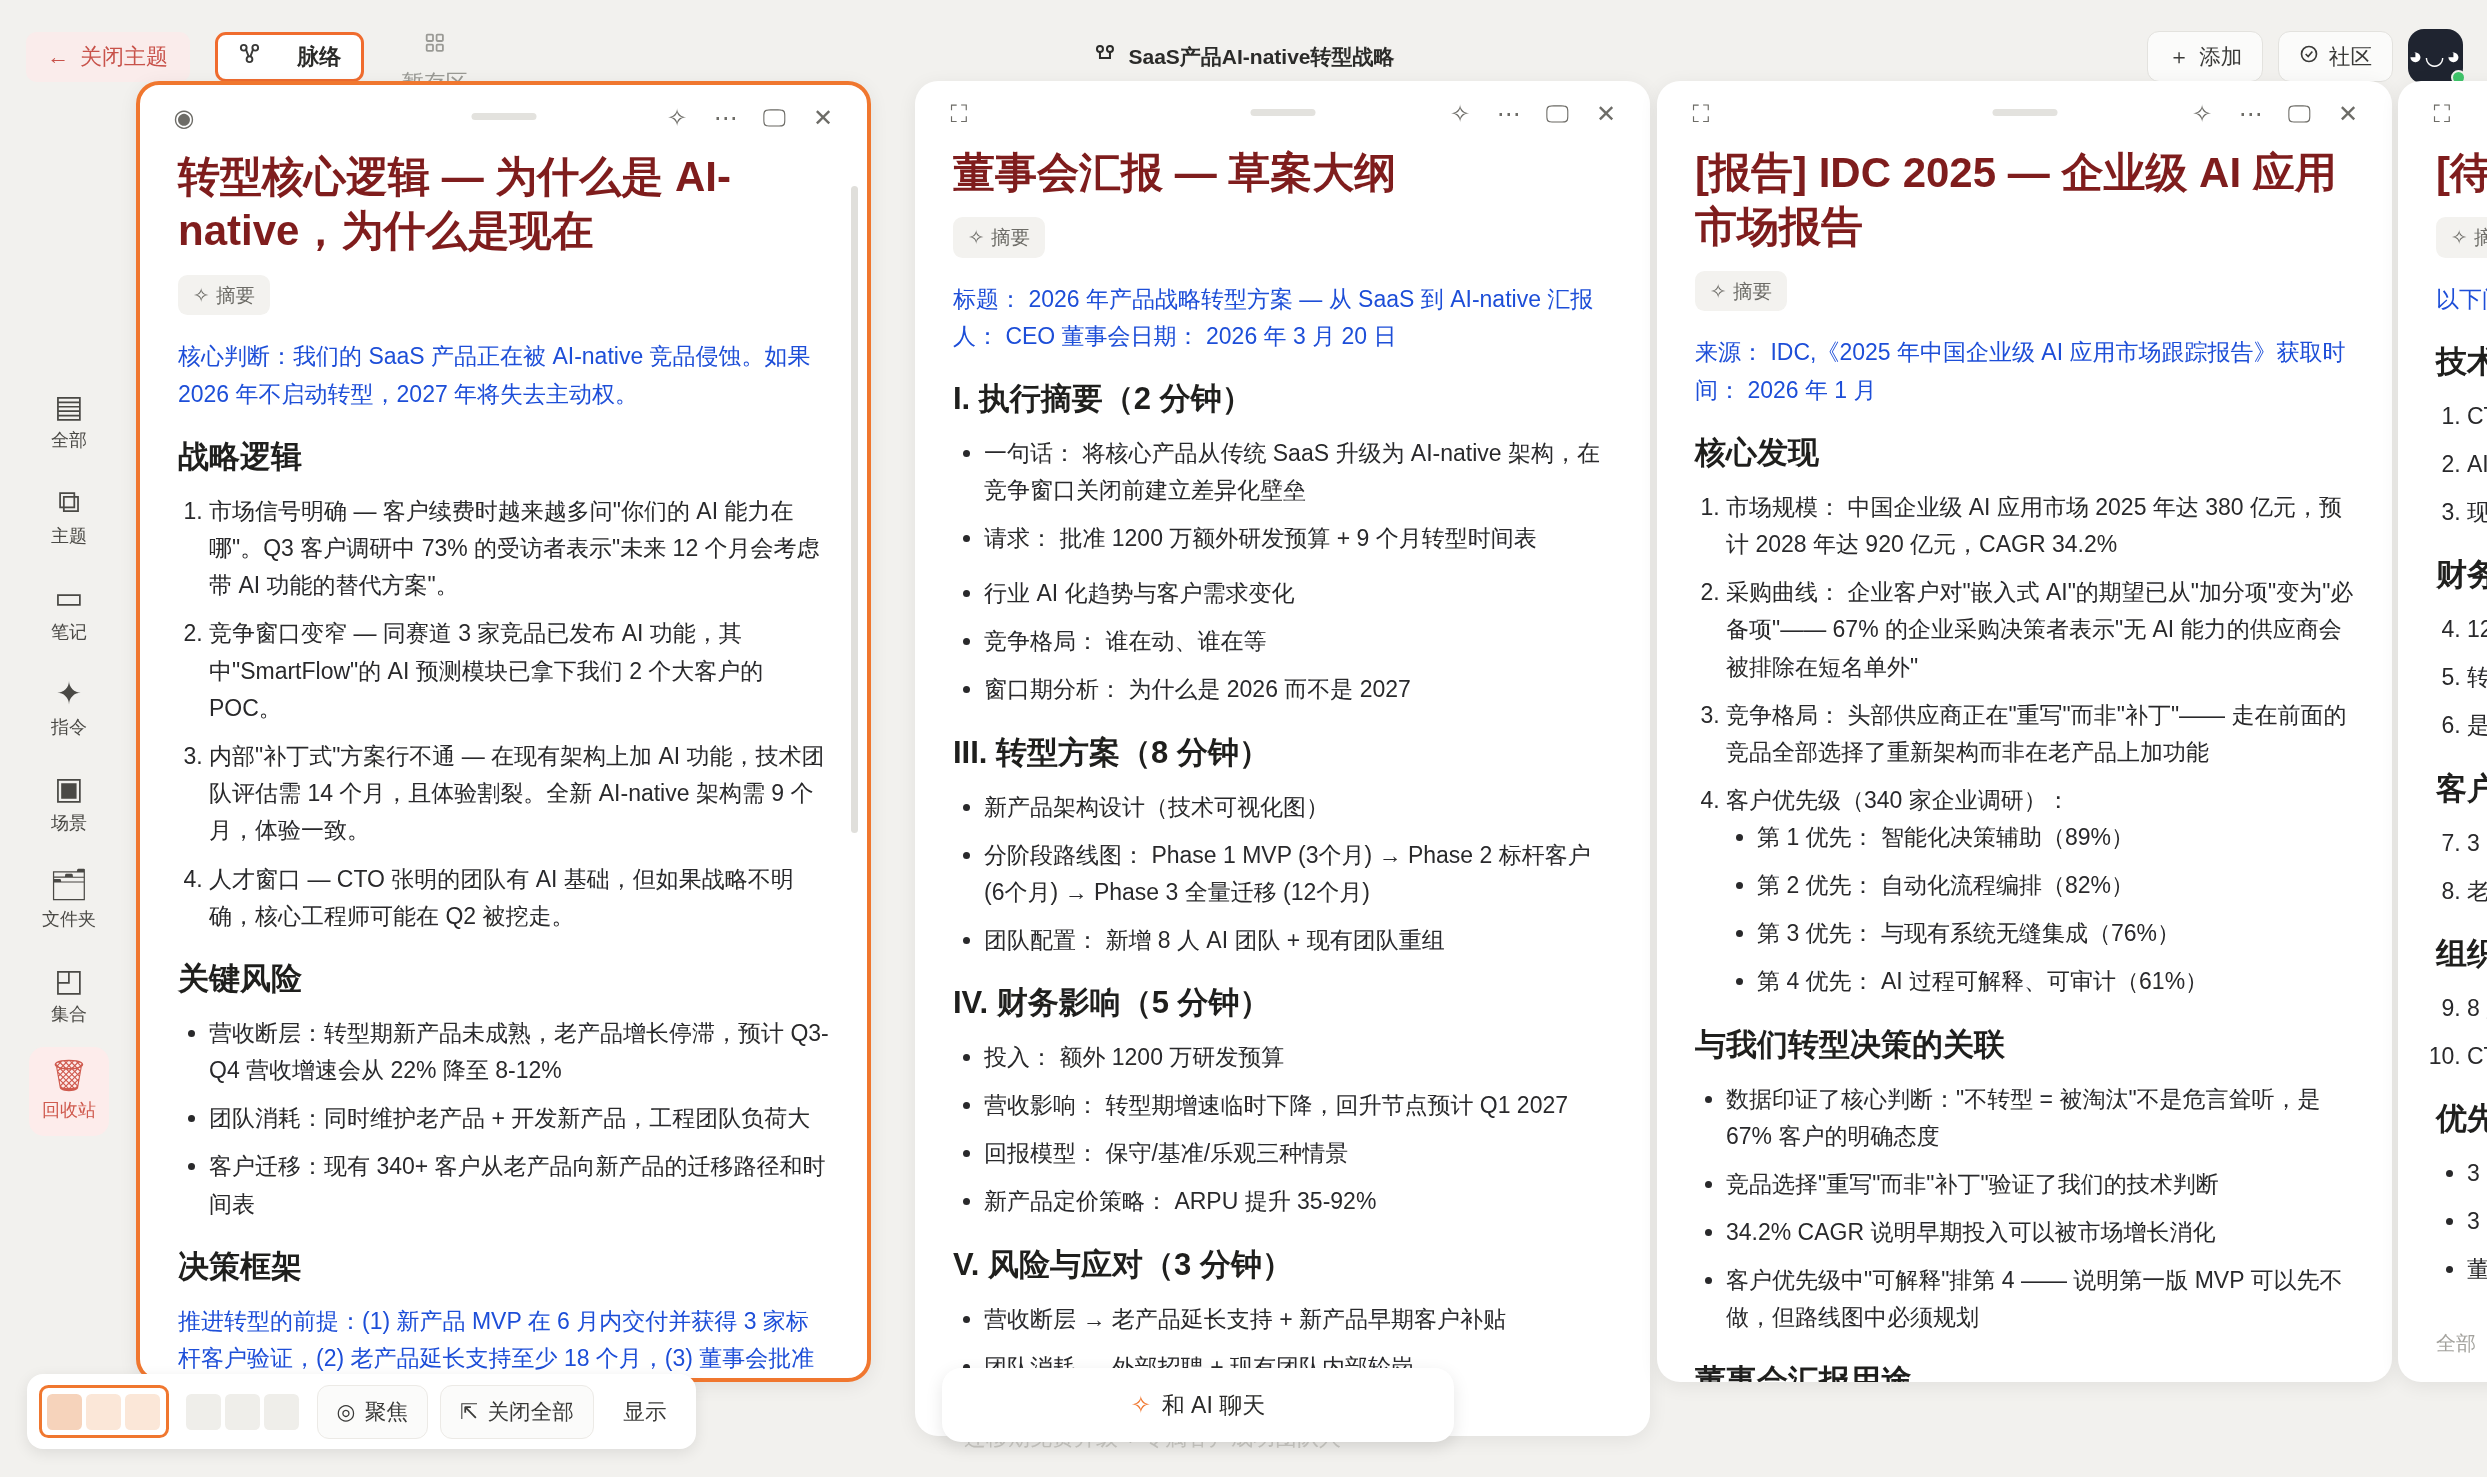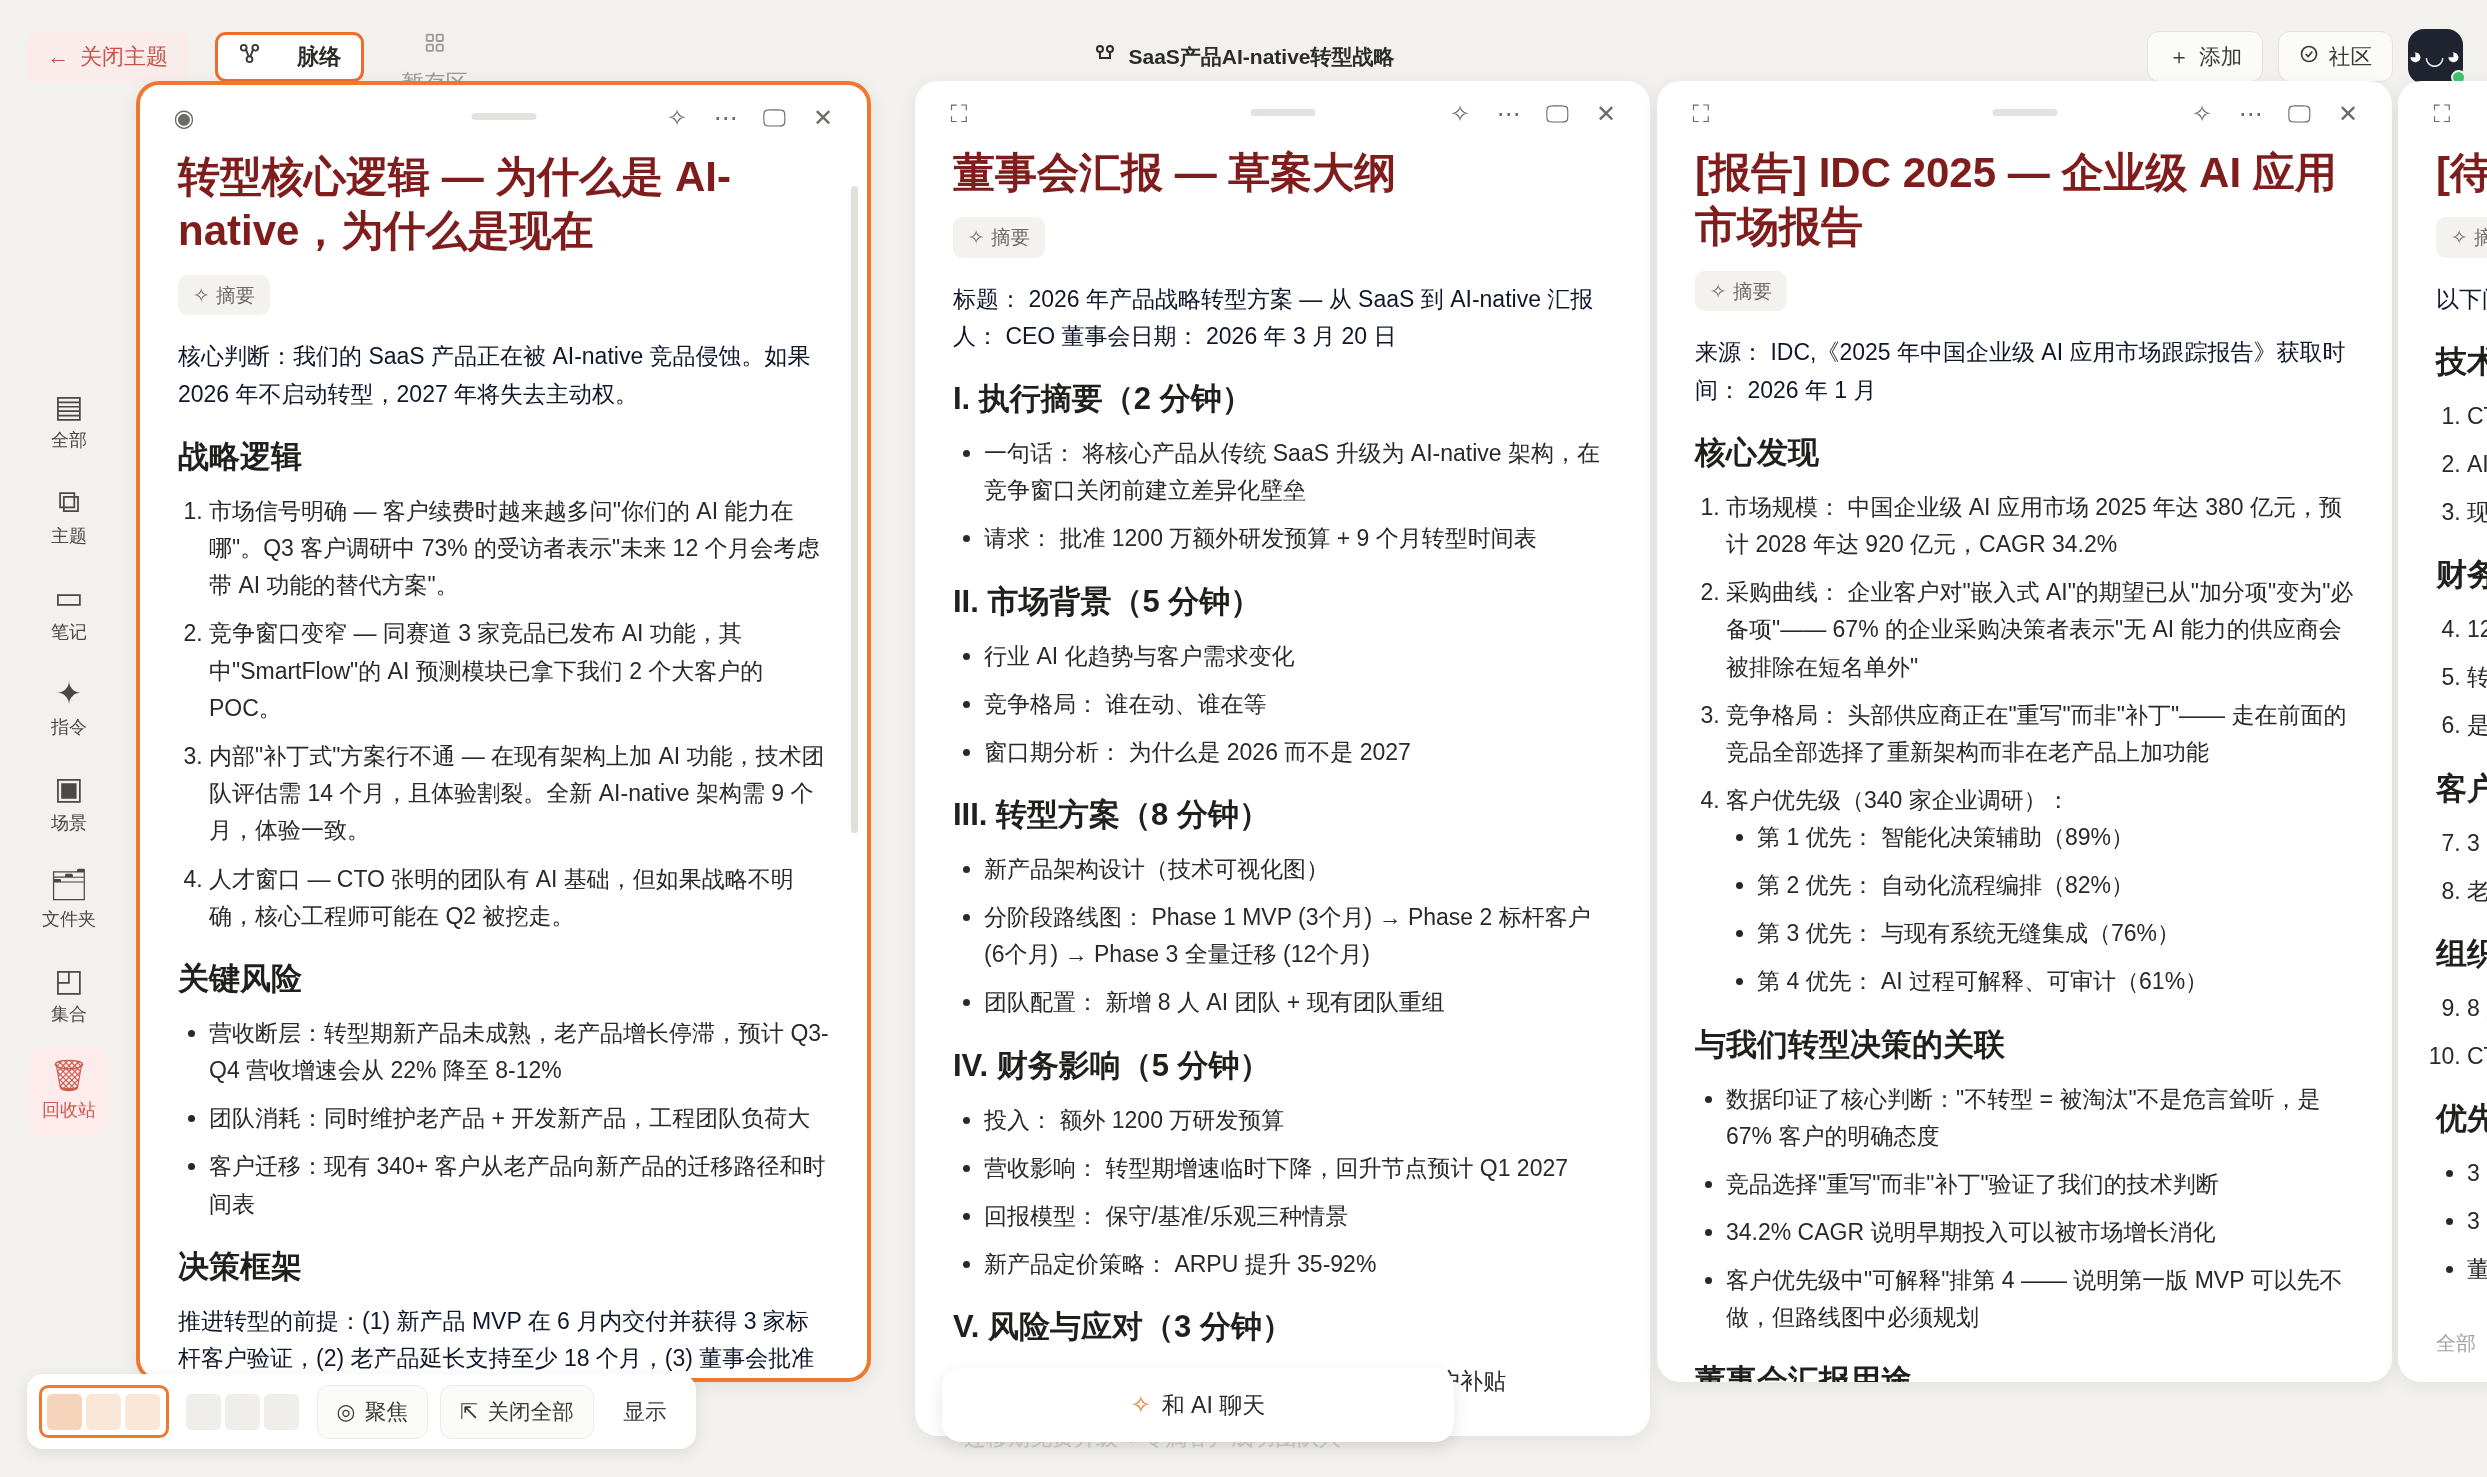--- a/index.html
+++ b/index.html
@@ -117,21 +117,21 @@
   .card-body h1 {
     font-size: 42px; line-height: 1.28; color: #7f1d1d;
     font-weight: bold; margin-bottom: 17.5px;
   }
   .tag-pill {
     display: inline-flex; align-items: center; gap: 6.7px;
     background: #f3f2ef; border-radius: 9.4px;
     padding: 6.7px 15px; font-size: 19.5px; color: #6d6c67;
     margin-bottom: 23px;
   }
-  .card-body p { font-size: 23px; line-height: 1.62; color: #0f172a; margin-bottom: 20px; }
+  .card-body p { font-size: 23px; line-height: 1.62; color: #1d4ed8; margin-bottom: 20px; }
   .card-body h2 {
     font-size: 31px; font-weight: bold; color: #1f1f1d;
     margin: 23px 0 15px;
   }
   .card-body ol, .card-body ul { margin: 0 0 17.5px 0; padding-left: 31px; }
   .card-body li { font-size: 23px; line-height: 1.62; color: #29292b; margin-bottom: 10.8px; }
   .card-body ul li { list-style: disc; }
 
   .card-foot {
     display: flex; justify-content: space-between;
@@ -344,21 +344,20 @@
       <span>摘要</span>
     </div>
     <p>标题： 2026 年产品战略转型方案 — 从 SaaS 到 AI-native 汇报人： CEO 董事会日期： 2026 年 3 月 20 日</p>
 
     <h2>I. 执行摘要（2 分钟）</h2>
     <ul>
       <li>一句话： 将核心产品从传统 SaaS 升级为 AI-native 架构，在竞争窗口关闭前建立差异化壁垒</li>
       <li>请求： 批准 1200 万额外研发预算 + 9 个月转型时间表</li>
     </ul>
 
-    <h2>II. 市场背景（5 分钟）</h2>
     <ul>
       <li>行业 AI 化趋势与客户需求变化</li>
       <li>竞争格局： 谁在动、谁在等</li>
       <li>窗口期分析： 为什么是 2026 而不是 2027</li>
     </ul>
 
     <h2>III. 转型方案（8 分钟）</h2>
     <ul>
       <li>新产品架构设计（技术可视化图）</li>
       <li>分阶段路线图： Phase 1 MVP (3个月) → Phase 2 标杆客户 (6个月) → Phase 3 全量迁移 (12个月)</li>

